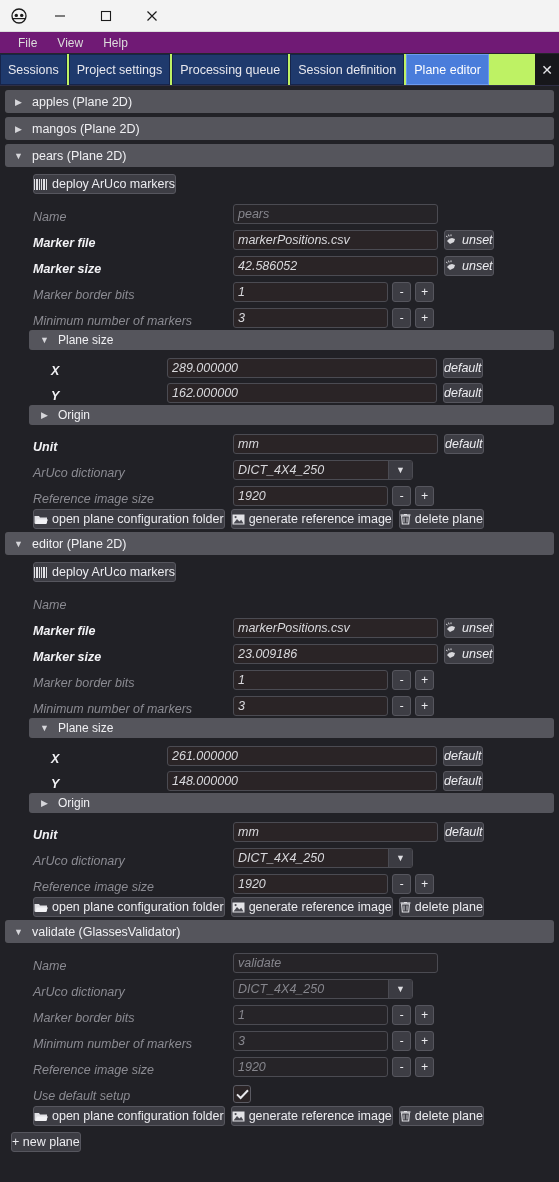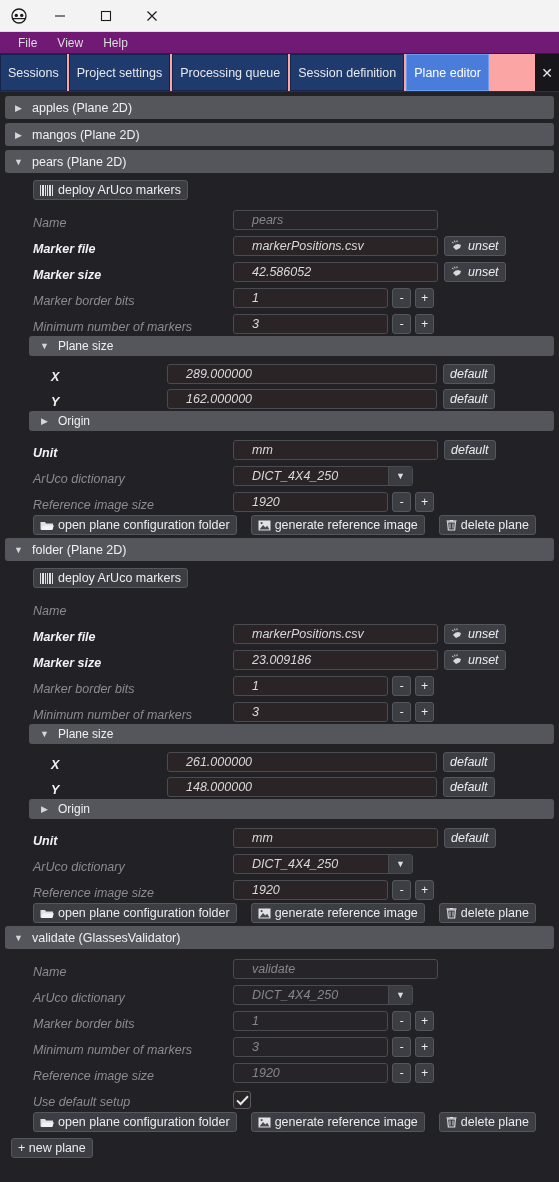--- a/index.html
+++ b/index.html
@@ -52,22 +52,22 @@
     padding-left: 8px;
     border-bottom: 1px solid #26262b;
   }
   .menuitem {
     color: #dcdcdc;
     font-size: 12px;
     padding: 2px 10px;
   }
   
   .tabbar {
-    height: 38px; min-height: 20px;
-    background: #fca5a5;
+    height: 32px; min-height: 20px;
+    background: #bef264;
     display: flex; align-items: stretch;
     border-bottom: 1px solid #2f2f45;
   }
   .tab {
     background: #1f3a6d;
     color: #e8e8ee;
     font-size: 12.5px;
     display: flex; align-items: center;
     padding: 0 7px;
     margin-right: 2px;
@@ -139,21 +139,21 @@
   .lbl.on { color: #f2f2f5; font-weight: bold; }
   .lbl.xy { width: 134px; text-align: left; padding-left: 18px; color: #f2f2f5; font-weight: bold; }
   .field {
     height: 20px;
     background: #2a2426;
     border: 1px solid #4b4b52;
     border-radius: 3px;
     color: #d8d8dc;
     font-size: 12.5px;
     display: flex; align-items: center;
-    padding: 0 18px;
+    padding: 0 4px;
     white-space: nowrap; overflow: hidden;
   }
   .field.dis { color: #86868d; background: #262428; }
   .field.w205 { width: 205px; }
   .field.w155 { width: 155px; }
   .field.combo { width: 180px; padding-right: 0; position: relative; }
   .combo-arrow {
     margin-left: auto;
     width: 24px; height: 18px;
     background: #3b3b42;
@@ -162,40 +162,40 @@
     border-left: 1px solid #4b4b52;
   }
   .btn {
     height: 20px;
     background: #3d3d44;
     border: 1px solid #56565e;
     border-radius: 3px;
     color: #ececf0;
     font-size: 12.5px;
     display: inline-flex; align-items: center;
-    padding: 0 6px;
+    padding: 0 0;
     margin-left: 6px;
     white-space: nowrap;
   }
   .btn.sq {
     width: 19px; padding: 0;
     justify-content: center;
     margin-left: 4px;
     font-size: 12px;
   }
   .btn .bi { margin-right: 4px; display: inline-flex; align-items: center; }
   .deploy {
     margin: 3px 0 4px 28px;
     display: inline-flex;
   }
   .footer-btns {
     display: flex; align-items: center;
     padding-left: 28px;
     height: 26px;
-    gap: 8px;
+    gap: 0;
   }
   .footer-btns .btn:first-child { margin-left: 0; }
   .newplane {
     margin: 3px 0 0 6px;
     display: inline-flex;
   }
   .checkbox {
     width: 18px; height: 18px;
     background: #2a2426;
     border: 1px solid #5a5a62;
@@ -396,21 +396,21 @@
               </svg>
           </span>
           <span>delete plane</span>
         </span>
       </div>
     </div>
 
     
     <div class="plane-header">
       <span class="tri">▼</span>
-      <span>folder (Plane 2D)</span>
+      <span>editor (Plane 2D)</span>
     </div>
     <div class="plane-body">
       <div class="deploy">
         <div class="btn" style="margin-left:0">
           <span class="bi barcode">
               <i></i>
               <i class="w2"></i>
               <i></i>
               <i></i>
               <i class="w2"></i>

